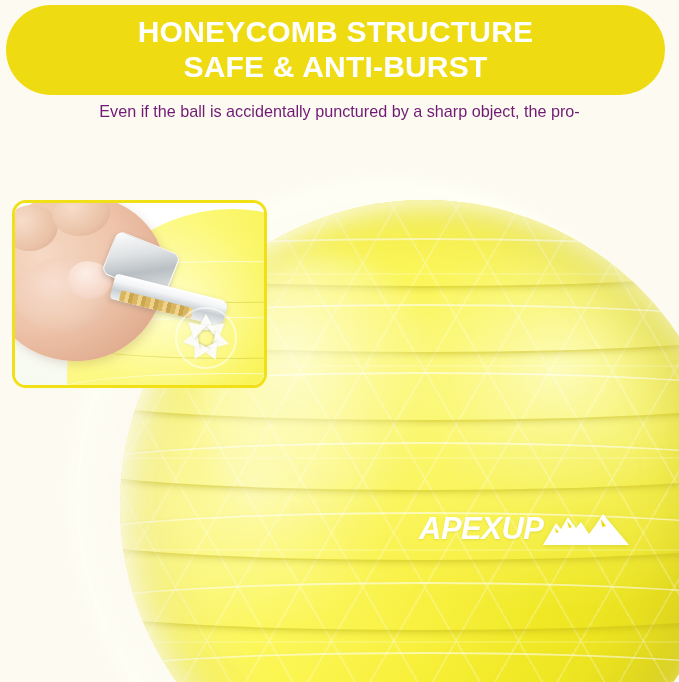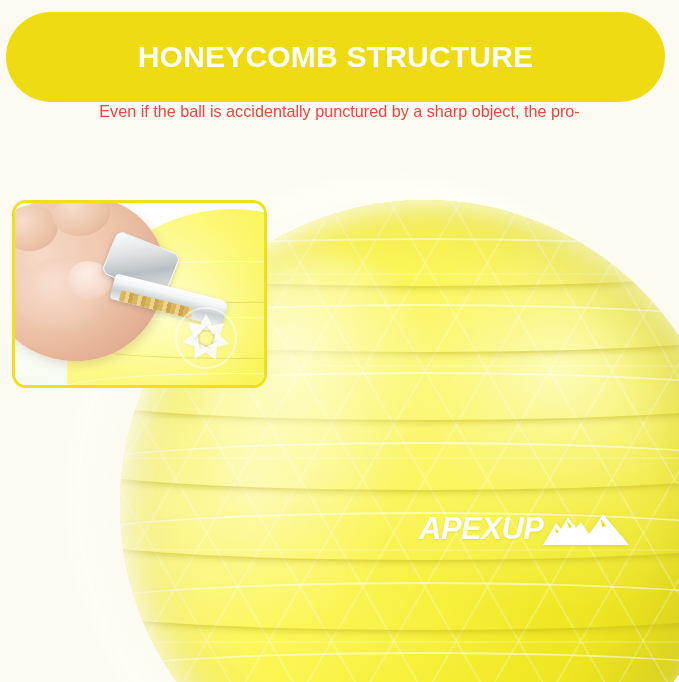--- a/index.html
+++ b/index.html
@@ -125,21 +125,21 @@
     inset: 0;
     border-radius: 50%;
     box-shadow: inset 14px 0 36px -10px rgba(255,255,255,0.85),
                 inset 0 16px 30px -12px rgba(255,255,255,0.65);
   }
 
   
   .banner {
     position: absolute;
     left: 6px;
-    top: 12px;
+    top: 5px;
     width: 659px;
     height: 90px;
     background: #efdb11;
     border-radius: 46px;
     z-index: 20;
     display: flex;
     flex-direction: column;
     align-items: center;
     justify-content: center;
   }
@@ -154,21 +154,21 @@
   }
 
   
   .body-copy {
     position: absolute;
     left: 24px;
     top: 99px;
     width: 631px;
     z-index: 20;
     text-align: center;
-    color: #ef4444;
+    color: #701a75;
     font-size: 16.2px;
     line-height: 24px;
   }
   .body-copy p { margin: 0; }
 
   
   .inset {
     position: absolute;
     left: 12px;
     top: 200px;
@@ -364,20 +364,21 @@
     <svg class="logo-mtn" width="86" height="34" viewBox="0 0 86 34">
       <path d="M0 33 L13 11 L18 17 L25 5 L33 16 L38 10 L46 22 L52 14 L60 2 L86 33 Z" fill="#ffffff"></path>
       <path d="M24 9 L29 15 L26 16 Z" fill="#efdb11"></path>
       <path d="M58 7 L63 14 L59 15 Z" fill="#efdb11"></path>
       <path d="M12 16 L16 20 L13 21 Z" fill="#efdb11"></path>
     </svg>
   </div>
 
   <div class="banner">
     <div class="banner-line">HONEYCOMB STRUCTURE</div>
+    <div class="banner-line">SAFE &amp; ANTI-BURST</div>
   </div>
 
   <div class="body-copy">
     <p>Even if the ball is accidentally punctured by a sharp object, the pro-</p>
   </div>
 
   <div class="inset">
     <div class="inset-bg"></div>
 
     <div class="inset-ball">

